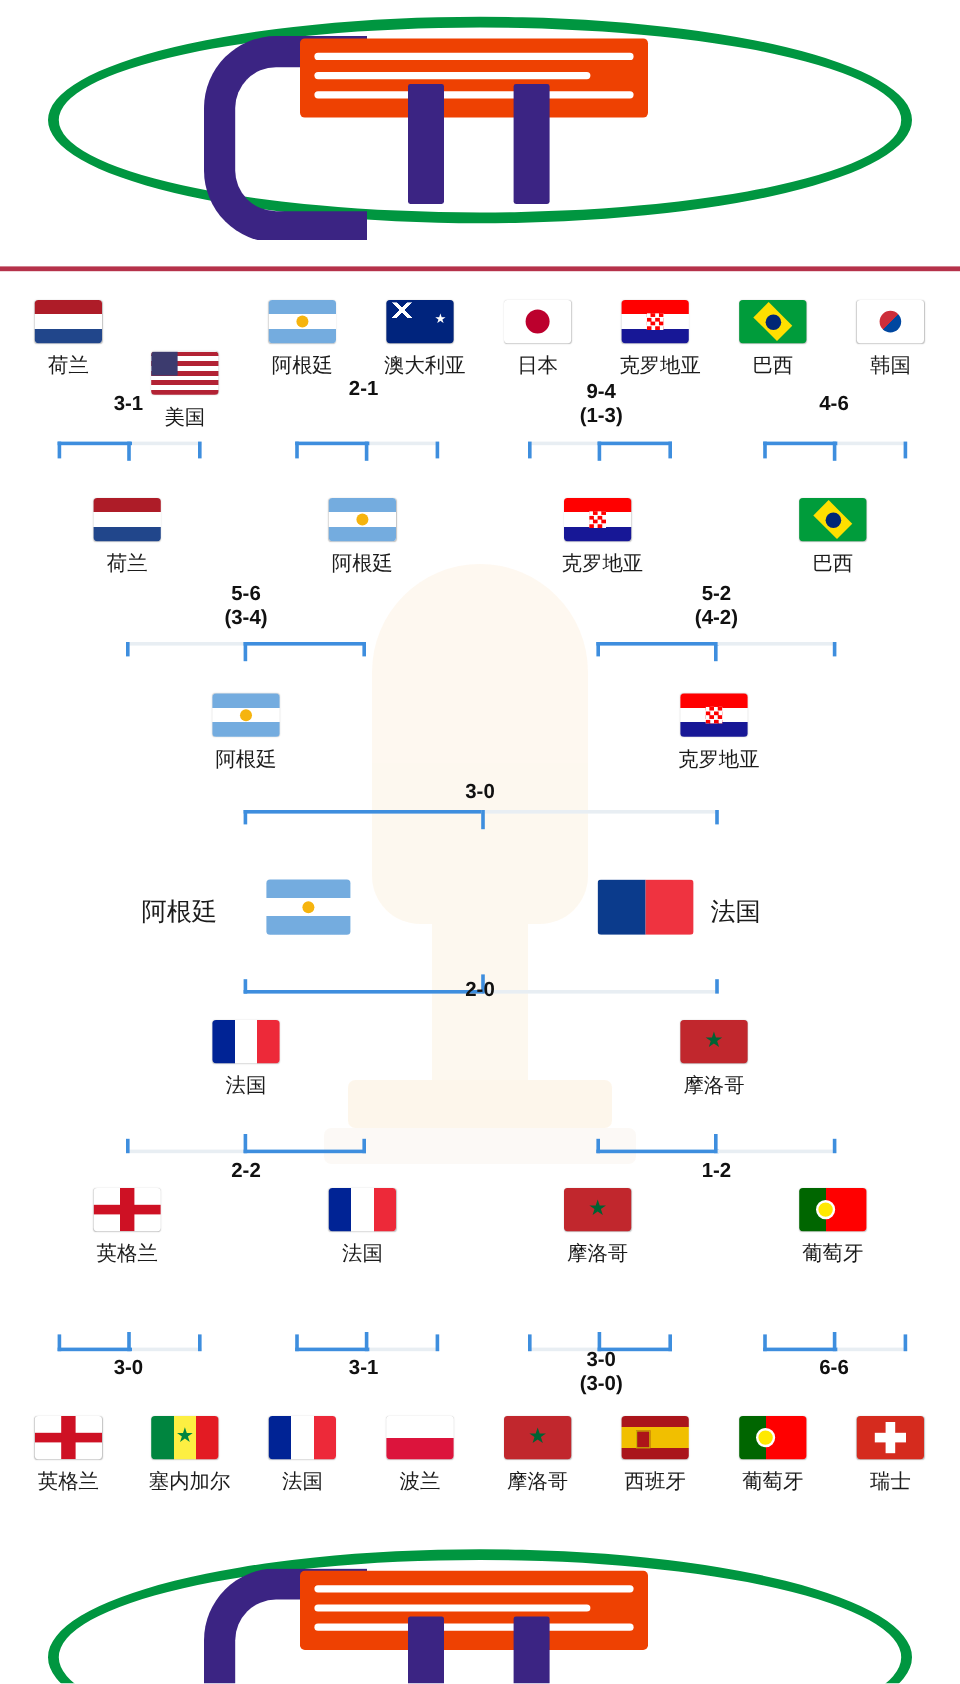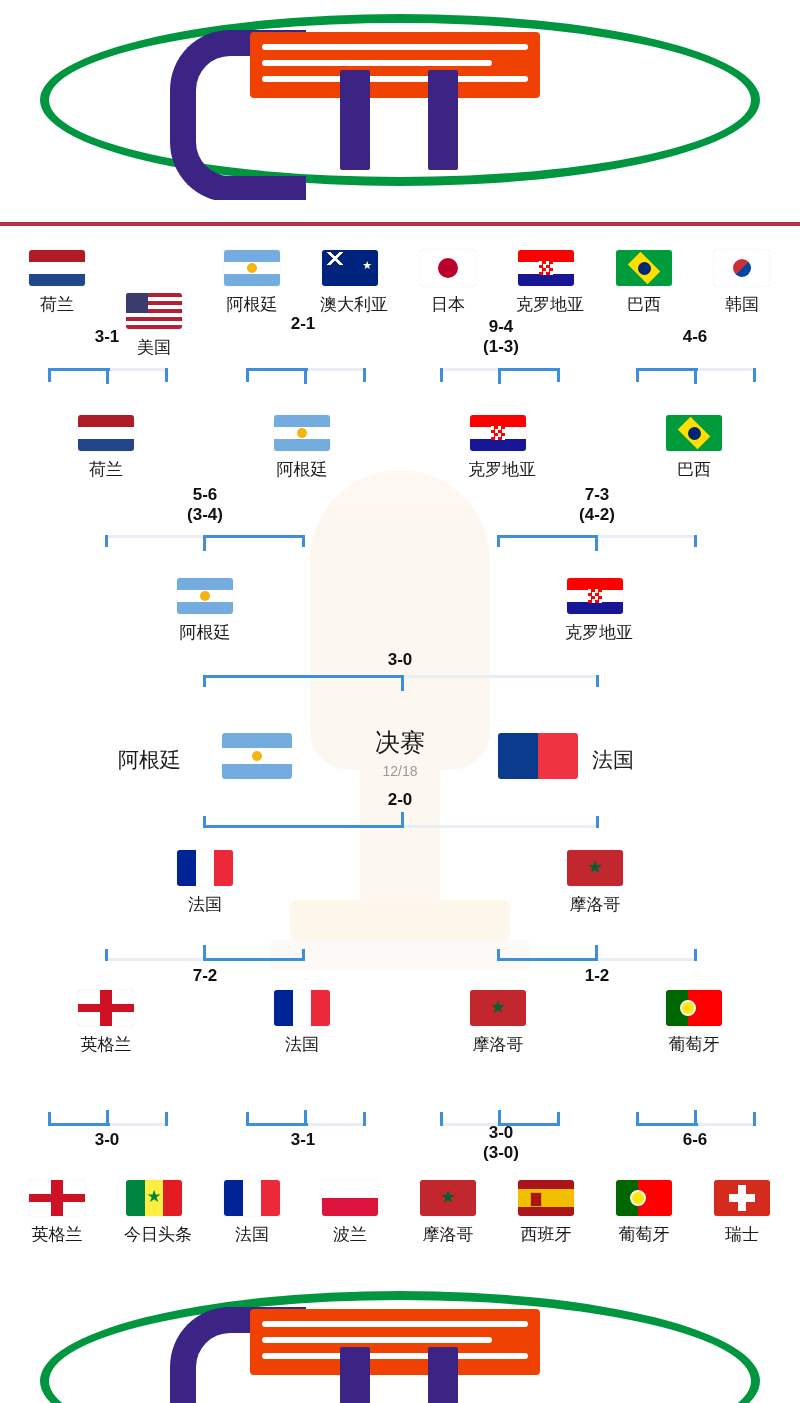--- a/index.html
+++ b/index.html
@@ -220,21 +220,21 @@
     <div class="flag f-cro"></div>
     <div class="team-name">克罗地亚</div>
   </div>
   <div class="node" style="left:664px;top:415px;width:60px;">
     <div class="flag f-bra"></div>
     <div class="team-name">巴西</div>
   </div>
 
   <div class="score" style="left:160px;top:485px;width:90px;white-space:pre-line;"><span>5-6
 (3-4)</span></div>
-  <div class="score" style="left:552px;top:485px;width:90px;white-space:pre-line;"><span>7-3
+  <div class="score" style="left:552px;top:485px;width:90px;white-space:pre-line;"><span>5-2
 (4-2)</span></div>
 
   <div class="connector" style="left:105px;top:535px;width:200px;height:16px;">
     <div class="h light" style="left:0;top:0;width:100px;"></div>
     <div class="h" style="left:98px;top:0;width:102px;"></div>
     <div class="v" style="left:0;top:0;height:12px;"></div>
     <div class="v" style="left:197px;top:0;height:12px;"></div>
     <div class="v" style="left:98px;top:0;height:16px;"></div>
   </div>
   <div class="connector" style="left:497px;top:535px;width:200px;height:16px;">
@@ -258,38 +258,34 @@
   <div class="connector" style="left:203px;top:675px;width:396px;height:16px;">
     <div class="h" style="left:0;top:0;width:200px;"></div>
     <div class="h light" style="left:198px;top:0;width:198px;"></div>
     <div class="v" style="left:0;top:0;height:12px;"></div>
     <div class="v" style="left:393px;top:0;height:12px;"></div>
     <div class="v" style="left:198px;top:0;height:16px;"></div>
   </div>
 
   <div class="final-left-name">阿根廷</div>
   <div class="final-flag-l f-arg"></div>
-  <div class="final-label">
-    <div class="t">决赛</div>
-    <div class="d">12/18</div>
-  </div>
   <div class="final-flag-r">
     <div class="b"></div>
       <div class="r"></div>
   </div>
   <div class="final-right-name">法国</div>
 
   <div class="connector" style="left:203px;top:812px;width:396px;height:16px;">
     <div class="h" style="left:0;top:13px;width:200px;"></div>
     <div class="h light" style="left:198px;top:13px;width:198px;"></div>
     <div class="v" style="left:0;top:4px;height:12px;"></div>
     <div class="v" style="left:393px;top:4px;height:12px;"></div>
     <div class="v" style="left:198px;top:0;height:16px;"></div>
   </div>
-  <div class="score" style="left:355px;top:790px;width:90px;">2-0</div>
+  <div class="score" style="left:355px;top:815px;width:90px;">2-0</div>
 
   <div class="node" style="left:175px;top:850px;width:60px;">
     <div class="flag f-fra"></div>
     <div class="team-name">法国</div>
   </div>
   <div class="node" style="left:565px;top:850px;width:60px;">
     <div class="flag f-mar"></div>
     <div class="team-name">摩洛哥</div>
   </div>
 
@@ -301,21 +297,21 @@
     <div class="v" style="left:98px;top:0;height:16px;"></div>
   </div>
   <div class="connector" style="left:497px;top:945px;width:200px;height:16px;">
     <div class="h" style="left:0;top:13px;width:102px;"></div>
     <div class="h light" style="left:100px;top:13px;width:100px;"></div>
     <div class="v" style="left:0;top:4px;height:12px;"></div>
     <div class="v" style="left:197px;top:4px;height:12px;"></div>
     <div class="v" style="left:98px;top:0;height:16px;"></div>
   </div>
 
-  <div class="score" style="left:160px;top:966px;width:90px;">7-2</div>
+  <div class="score" style="left:160px;top:966px;width:90px;">2-2</div>
   <div class="score" style="left:552px;top:966px;width:90px;">1-2</div>
 
   <div class="node" style="left:76px;top:990px;width:60px;">
     <div class="flag f-eng"></div>
     <div class="team-name">英格兰</div>
   </div>
   <div class="node" style="left:272px;top:990px;width:60px;">
     <div class="flag f-fra"></div>
     <div class="team-name">法国</div>
   </div>
@@ -362,21 +358,21 @@
   <div class="score" style="left:456px;top:1123px;width:90px;white-space:pre-line;"><span>3-0
 (3-0)</span></div>
   <div class="score" style="left:650px;top:1130px;width:90px;">6-6</div>
 
   <div class="node" style="left:27px;top:1180px;width:60px;">
     <div class="flag f-eng"></div>
     <div class="team-name">英格兰</div>
   </div>
   <div class="node" style="left:124px;top:1180px;width:60px;">
     <div class="flag f-sen"></div>
-    <div class="team-name">今日头条</div>
+    <div class="team-name">塞内加尔</div>
   </div>
   <div class="node" style="left:222px;top:1180px;width:60px;">
     <div class="flag f-fra"></div>
     <div class="team-name">法国</div>
   </div>
   <div class="node" style="left:320px;top:1180px;width:60px;">
     <div class="flag f-pol"></div>
     <div class="team-name">波兰</div>
   </div>
   <div class="node" style="left:418px;top:1180px;width:60px;">

